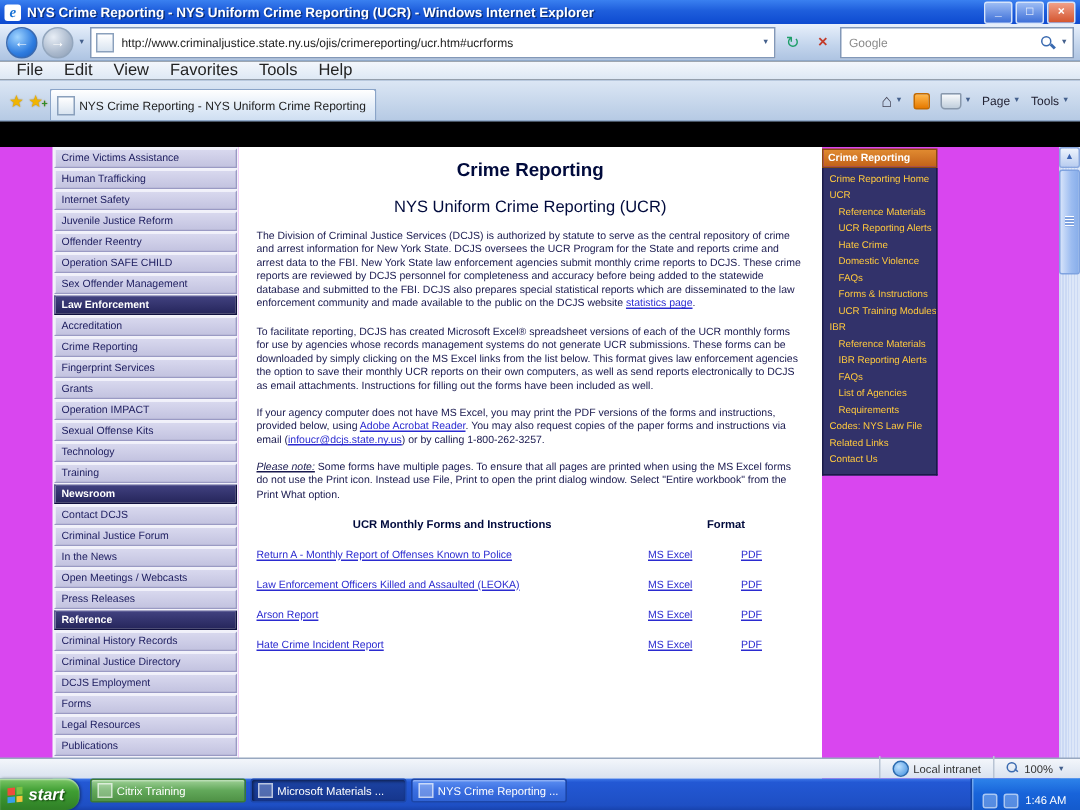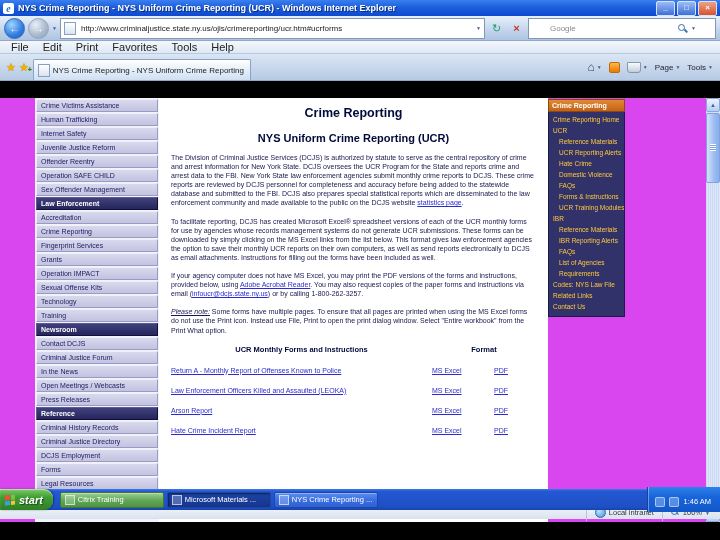--- a/index.html
+++ b/index.html
@@ -19,21 +19,21 @@
   .navbtn{width:19px;height:19px;border-radius:50%;display:flex;align-items:center;justify-content:center;font-size:10px;color:#fff;font-weight:bold;flex:none}
   .back{background:radial-gradient(circle at 35% 30%,#9fd4ff,#2f7de0 60%,#1a5ab8);border:1px solid #3a6ab0}
   .fwd{background:radial-gradient(circle at 35% 30%,#e8eef6,#a9b8cc 60%,#8a9cb4);border:1px solid #93a6bd}
   .chev{font-size:5px;color:#44608c;flex:none}
   .addr{flex:1;display:flex;align-items:center;height:19px;background:#fff;border:1px solid #8298b8;padding:0 3px;gap:3px;min-width:0}
   .pageicon{width:10px;height:11px;background:linear-gradient(#fff,#d9e4f0);border:1px solid #8aa0bc;flex:none}
   .addr input{flex:1;border:0;outline:0;font-size:8px;color:#222;font-family:inherit;background:transparent;min-width:0}
   .tool-sq{width:17px;height:19px;display:flex;align-items:center;justify-content:center;font-size:11px;flex:none}
   .refresh{color:#1d9e68}
   .stop{color:#c33b2a;font-weight:bold}
-  .searchbox{width:148px;height:19px;background:#fff;border:1px solid #8298b8;display:flex;align-items:center;padding:0 19px;gap:3px;flex:none}
+  .searchbox{width:148px;height:19px;background:#fff;border:1px solid #8298b8;display:flex;align-items:center;padding:0 3px;gap:3px;flex:none}
   .searchbox input{flex:1;border:0;outline:0;font-size:8px;color:#8a8a8a;font-family:inherit;min-width:0}
   .mag{width:11px;height:11px;position:relative;flex:none}
   .mag::before{content:"";position:absolute;left:1px;top:1px;width:5px;height:5px;border:1.5px solid #3a6ab0;border-radius:50%}
   .mag::after{content:"";position:absolute;left:7px;top:7px;width:4px;height:1.5px;background:#3a6ab0;transform:rotate(45deg)}
 
   
   .menubar{position:absolute;top:41px;left:0;right:0;height:13px;background:linear-gradient(#f4f7fc,#dde8f4);border-bottom:1px solid #b9c9de;display:flex;align-items:center;padding:0 4px;box-sizing:border-box}
   .menu-item{font-size:11px;color:#222;padding:0 7px}
 
   
@@ -54,21 +54,21 @@
   .viewport{position:absolute;top:98px;left:0;right:0;height:424px;background:#d946ef}
 
   
   .leftnav{position:absolute;left:35px;top:0;bottom:0;width:124px;background:#f2f2fa;padding-top:1px;box-sizing:border-box;overflow:hidden}
   .lnav-item{height:13px;margin:0 1px 1px;background:linear-gradient(#d8d8ee,#c3c3e0);border:1px solid #f0f0fa;border-right-color:#9a9ac4;border-bottom-color:#9a9ac4;font-size:7px;line-height:11px;color:#1c1c5e;padding:0 0 0 4px;white-space:nowrap;overflow:hidden;box-sizing:border-box;cursor:pointer}
   .lnav-item.header{background:linear-gradient(#40407e,#26265c);color:#fff;font-weight:bold;border-color:#5c5c94 #10103e #10103e #5c5c94}
 
   
   .main{position:absolute;left:159px;top:0;bottom:0;width:389px;background:#fff;padding:6px 12px 0;box-sizing:border-box;color:#1a1a50;overflow:hidden}
   .c-title{font-size:12.5px;font-weight:bold;text-align:center;color:#000a3c;margin:2px 0 12px}
-  .c-sub{font-size:11px;font-weight:bold;text-align:center;color:#000a3c;margin:12px 0 9px}
+  .c-sub{font-size:11px;font-weight:normal;text-align:center;color:#000a3c;margin:12px 0 9px}
   .para{font-size:7px;line-height:1.3;margin:0 0 9px;color:#18184e}
   .flink{color:#2b2bd0;text-decoration:underline;cursor:pointer}
   .note .lead{text-decoration:underline;font-style:italic}
   .fhead{display:flex;font-size:7.5px;font-weight:bold;color:#000a3c;margin:10px 0 0}
   .fh-title{flex:1;text-align:center}
   .fh-format{width:104px;text-align:center}
   .frow{display:flex;align-items:flex-start;font-size:7px;margin:13px 0}
   .fr-title{flex:1;padding-right:6px}
   .fr-excel{width:62px;flex:none}
   .fr-pdf{width:42px;flex:none}
@@ -91,21 +91,21 @@
   
   .statusbar{position:absolute;top:505px;left:0;right:0;height:14px;background:linear-gradient(#f3f6fb,#d9e2ef);border-top:1px solid #98a8c0;display:flex;align-items:center;font-size:7.5px;color:#333;padding:0 2px;box-sizing:border-box}
   .sb-spacer{flex:1}
   .sb-cell{display:flex;align-items:center;gap:3px;border-left:1px solid #b8c4d4;padding:2px 8px;height:100%}
   .globe{width:9px;height:9px;border-radius:50%;background:radial-gradient(circle at 35% 35%,#bfe2ff,#3f8ede);border:1px solid #2c6cb0;flex:none}
   .zoom-mag{width:9px;height:9px;position:relative;flex:none}
   .zoom-mag::before{content:"";position:absolute;left:0;top:0;width:5px;height:5px;border:1px solid #3a6ab0;border-radius:50%}
   .zoom-mag::after{content:"";position:absolute;left:5px;top:5px;width:3px;height:1px;background:#3a6ab0;transform:rotate(45deg)}
 
   
-  .taskbar{position:absolute;top:489px;left:0;right:0;height:21px;background:linear-gradient(#3d77e8,#2358d4 12%,#1e4fc4 85%,#1743ae);display:flex;align-items:center}
+  .taskbar{position:absolute;top:519px;left:0;right:0;height:21px;background:linear-gradient(#3d77e8,#2358d4 12%,#1e4fc4 85%,#1743ae);display:flex;}
   .startbtn{height:21px;background:linear-gradient(#7ec869,#3f9e33 40%,#2f7f26);border-radius:0 9px 9px 0;display:flex;align-items:center;gap:4px;padding:0 10px 0 5px;box-shadow:inset 0 1px 1px rgba(255,255,255,.5),1px 0 2px rgba(0,0,0,.4);flex:none;cursor:pointer}
   .winflag{width:10px;height:10px;display:grid;grid-template-columns:1fr 1fr;grid-template-rows:1fr 1fr;gap:1px;transform:skewY(-6deg)}
   .winflag i{display:block}
   .winflag i:nth-child(1){background:#ee4c3c}
   .winflag i:nth-child(2){background:#7bc143}
   .winflag i:nth-child(3){background:#37a1e8}
   .winflag i:nth-child(4){background:#f5c33b}
   .start-label{color:#fff;font-weight:bold;font-style:italic;font-size:11px;text-shadow:1px 1px 1px #164a10}
   .tasks{display:flex;gap:3px;margin-left:7px;flex:1;min-width:0}
   .task{width:104px;height:16px;border-radius:2px;display:flex;align-items:center;gap:3px;padding:0 4px;font-size:7.5px;color:#fff;white-space:nowrap;overflow:hidden;background:linear-gradient(#5b8ef2,#3a6ee0 50%,#2f62d4);border:1px solid #1c46a8;box-shadow:inset 0 1px 0 rgba(255,255,255,.3);box-sizing:border-box;cursor:pointer}
@@ -147,21 +147,21 @@
       <span class="chev">▼</span>
     </span>
   </div>
 
   <div class="menubar">
 
       <span class="menu-item">File</span>
 
       <span class="menu-item">Edit</span>
 
-      <span class="menu-item">Print</span>
+      <span class="menu-item">View</span>
 
       <span class="menu-item">Favorites</span>
 
       <span class="menu-item">Tools</span>
 
       <span class="menu-item">Help</span>
     </div>
 
   <div class="tabrow">
     <span class="quicktabs">

